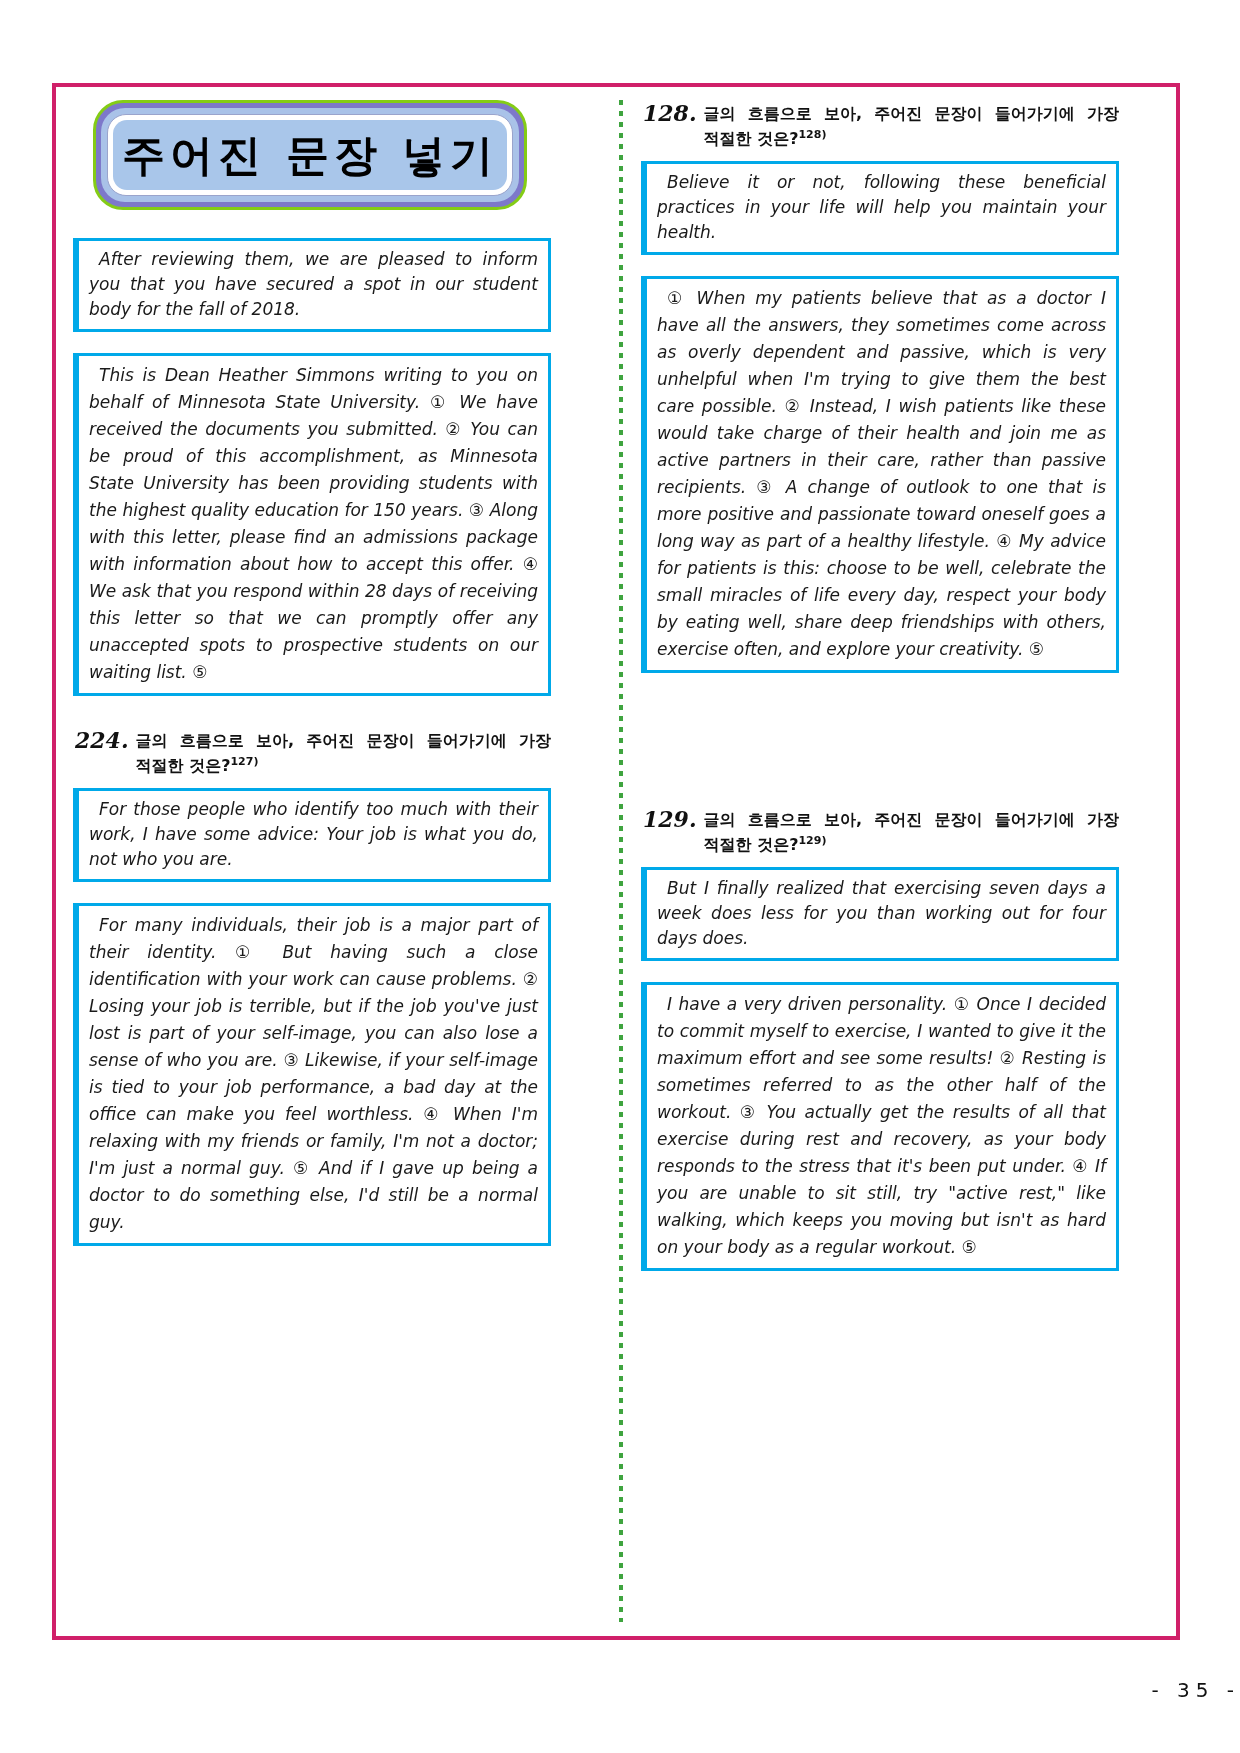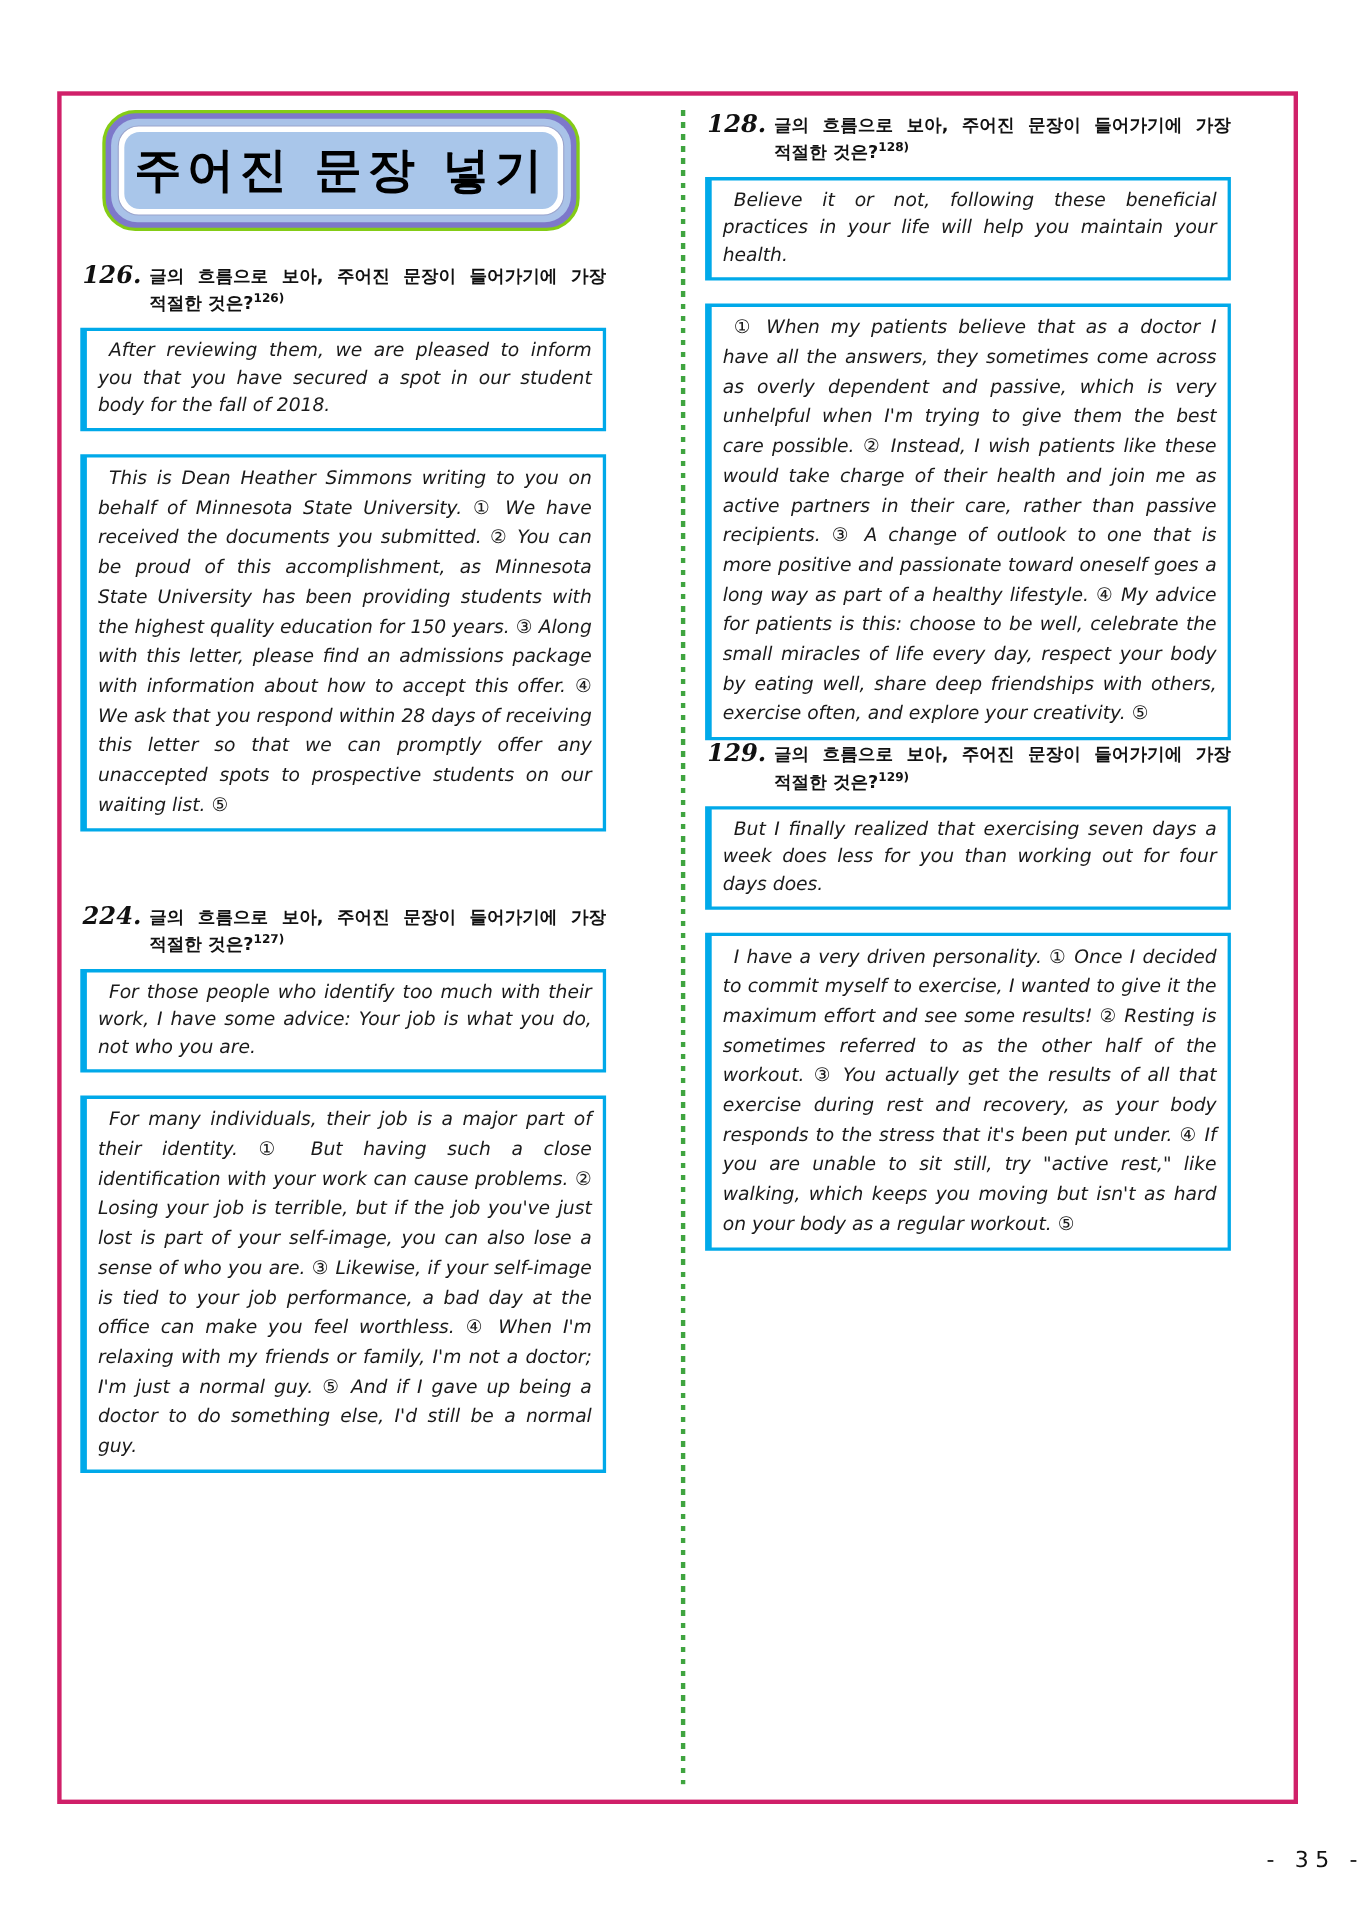--- a/index.html
+++ b/index.html
@@ -48,22 +48,22 @@
   
   .box{
     border:3px solid #00a9e9;border-left-width:6px;box-sizing:border-box;
     padding:6px 10px 7px 10px;font-size:17px;color:#1a1a1a;
     text-align:justify;
     font-style:italic;
   }
   .box p{margin:0;text-indent:10px;}
   .given{line-height:25px;margin-bottom:21px;}
   .passage{line-height:27px;}
-  .mb-q{margin-bottom:65px;}
-  .gap-128{}
+  .mb-q{margin-bottom:32px;}
+  .gap-128{margin-bottom:134px;}
 
   .page-number{
     position:absolute;left:0;top:1678px;width:1240px;text-align:right;
     font-size:20px;letter-spacing:6px;color:#111;
   }
 </style>
 </head>
 <body>
 
 <div class="frame"></div>
@@ -72,24 +72,20 @@
 <div class="col col-left">
 
   <div class="banner-outer">
     <div class="banner-mid">
       <div class="banner-white">
         <div class="banner-inner">주어진 문장 넣기</div>
       </div>
     </div>
   </div>
 
-  <div class="q-header">
-    <span class="q-num">126.</span>
-    <span class="q-prompt"><span>글의 흐름으로 보아, 주어진 문장이 들어가기에 가장 적절한 것은?</span><sup>126)</sup></span>
-  </div>
   <div class="box given">
     <p>After reviewing them, we are pleased to inform you that you have secured a spot in our student body for the fall of 2018.</p>
   </div>
   <div class="box passage mb-q">
     <p>This is Dean Heather Simmons writing to you on behalf of Minnesota State University. ① We have received the documents you submitted. ② You can be proud of this accomplishment, as Minnesota State University has been providing students with the highest quality education for 150 years. ③ Along with this letter, please find an admissions package with information about how to accept this offer. ④ We ask that you respond within 28 days of receiving this letter so that we can promptly offer any unaccepted spots to prospective students on our waiting list. ⑤</p>
   </div>
 
   <div class="q-header">
     <span class="q-num">224.</span>
     <span class="q-prompt"><span>글의 흐름으로 보아, 주어진 문장이 들어가기에 가장 적절한 것은?</span><sup>127)</sup></span>

